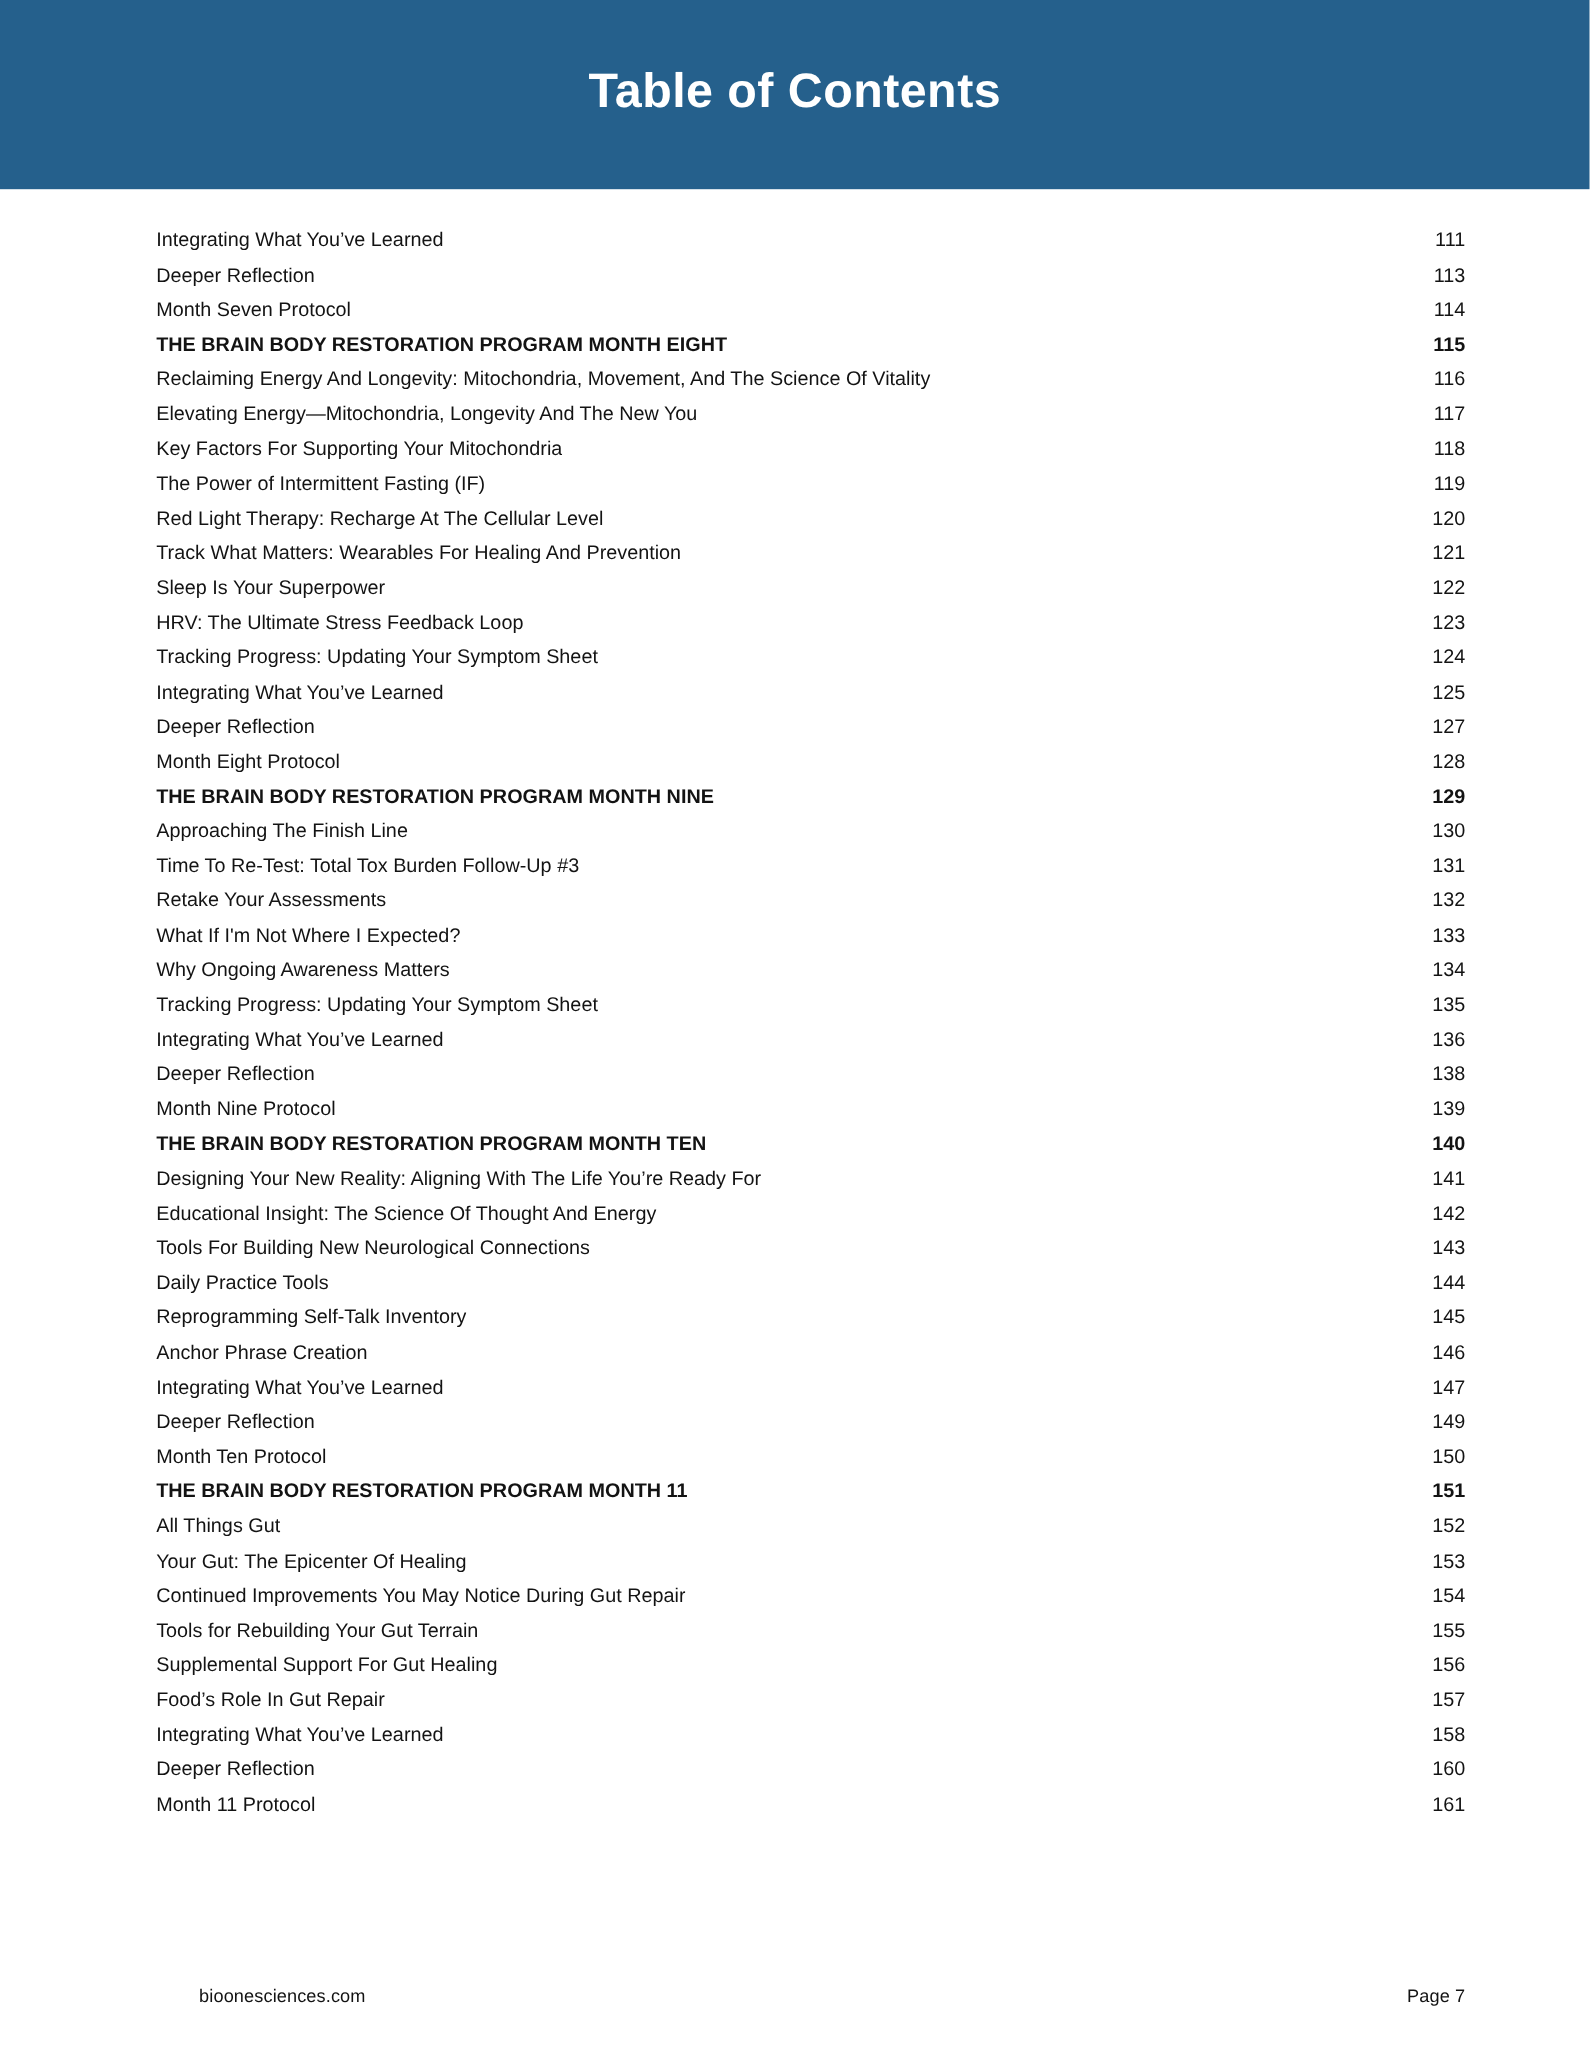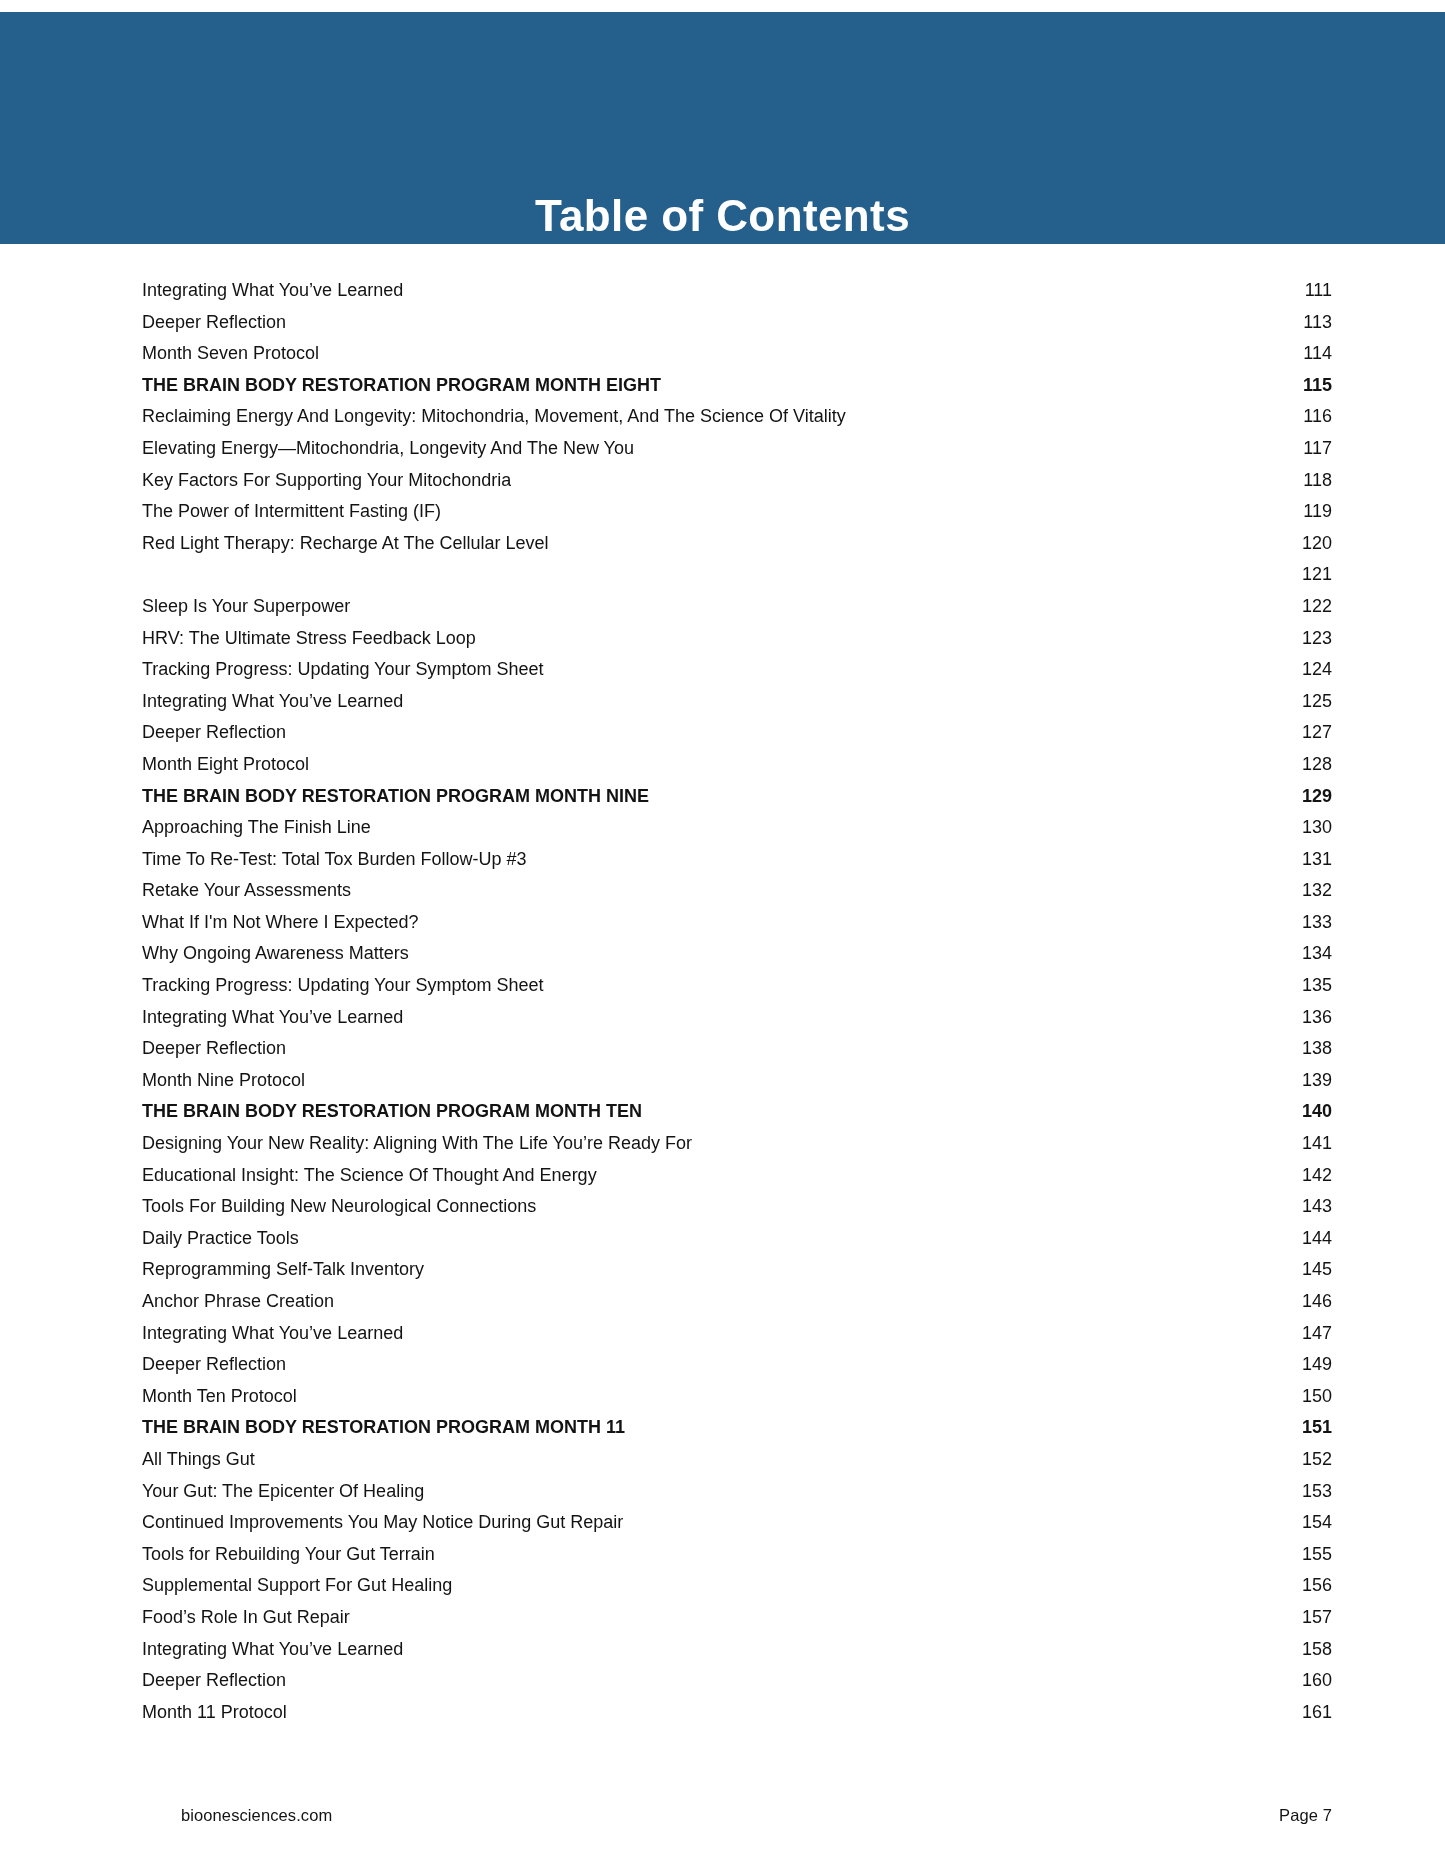--- a/index.html
+++ b/index.html
@@ -20,27 +20,26 @@
     width: 1445px;
     height: 1871px;
     box-sizing: border-box;
     display: flex;
     flex-direction: column;
   }
 
   
   .header-banner {
     width: 100%;
-    height: 232px;
+    height: 172px;
     background: #25608c;
     display: flex;
-    align-items: flex-end;
+    align-items: center;
     justify-content: center;
     flex: 0 0 auto;
-    margin-top: 12px;
   }
   .header-title {
     color: #ffffff;
     font-size: 44px;
     font-weight: bold;
     letter-spacing: 0.4px;
     line-height: 1;
     margin: 0;
     padding-bottom: 6px;
   }
@@ -169,20 +168,21 @@
           <span class="toc-entry-title">The Power of Intermittent Fasting (IF)</span>
           <span class="toc-leader"></span>
           <span class="toc-page">119</span>
         </li>
         <li class="toc-entry">
           <span class="toc-entry-title">Red Light Therapy: Recharge At The Cellular Level</span>
           <span class="toc-leader"></span>
           <span class="toc-page">120</span>
         </li>
         <li class="toc-entry">
+          <span class="toc-entry-title">Track What Matters: Wearables For Healing And Prevention</span>
           <span class="toc-leader"></span>
           <span class="toc-page">121</span>
         </li>
         <li class="toc-entry">
           <span class="toc-entry-title">Sleep Is Your Superpower</span>
           <span class="toc-leader"></span>
           <span class="toc-page">122</span>
         </li>
         <li class="toc-entry">
           <span class="toc-entry-title">HRV: The Ultimate Stress Feedback Loop</span>

